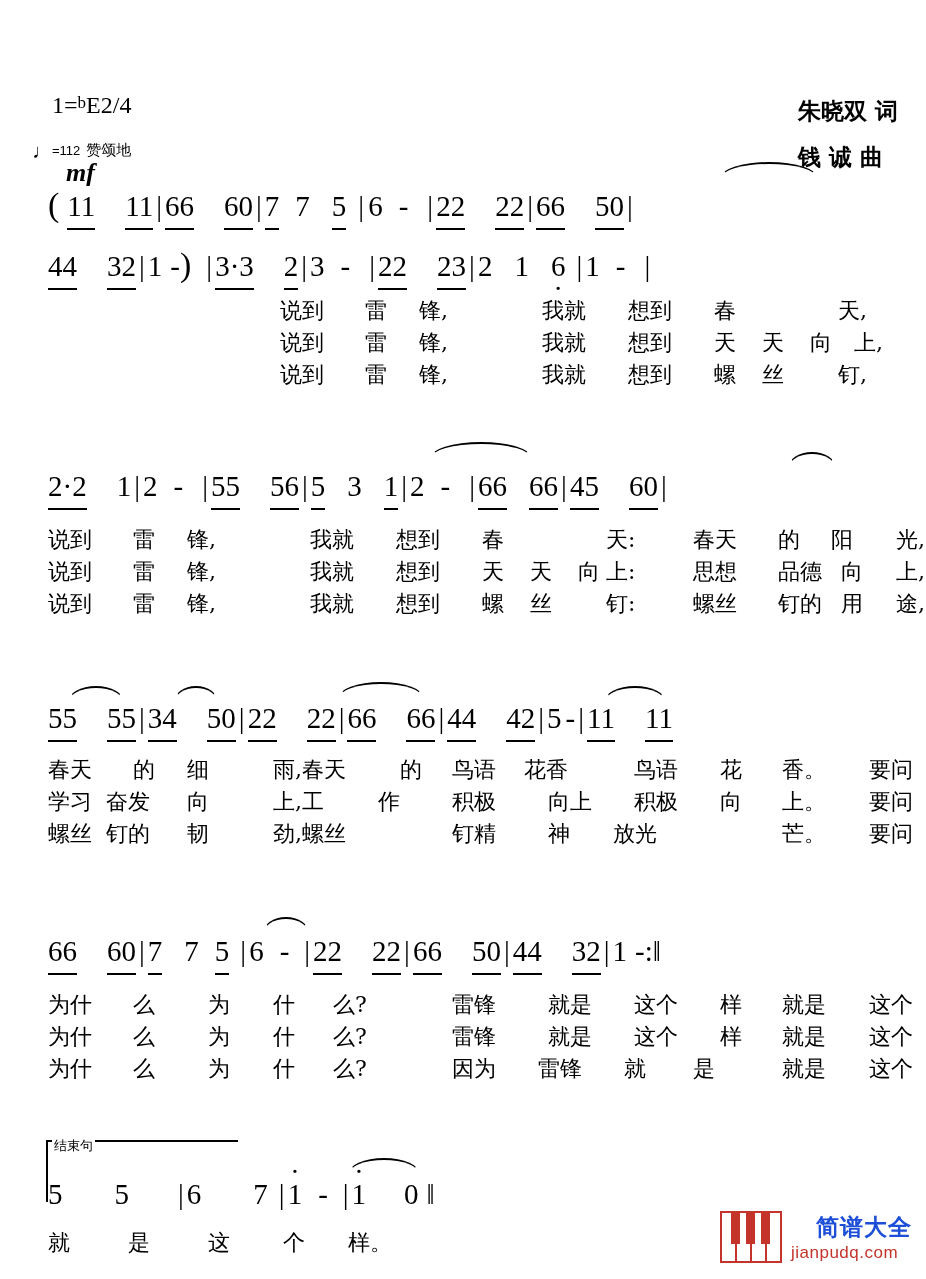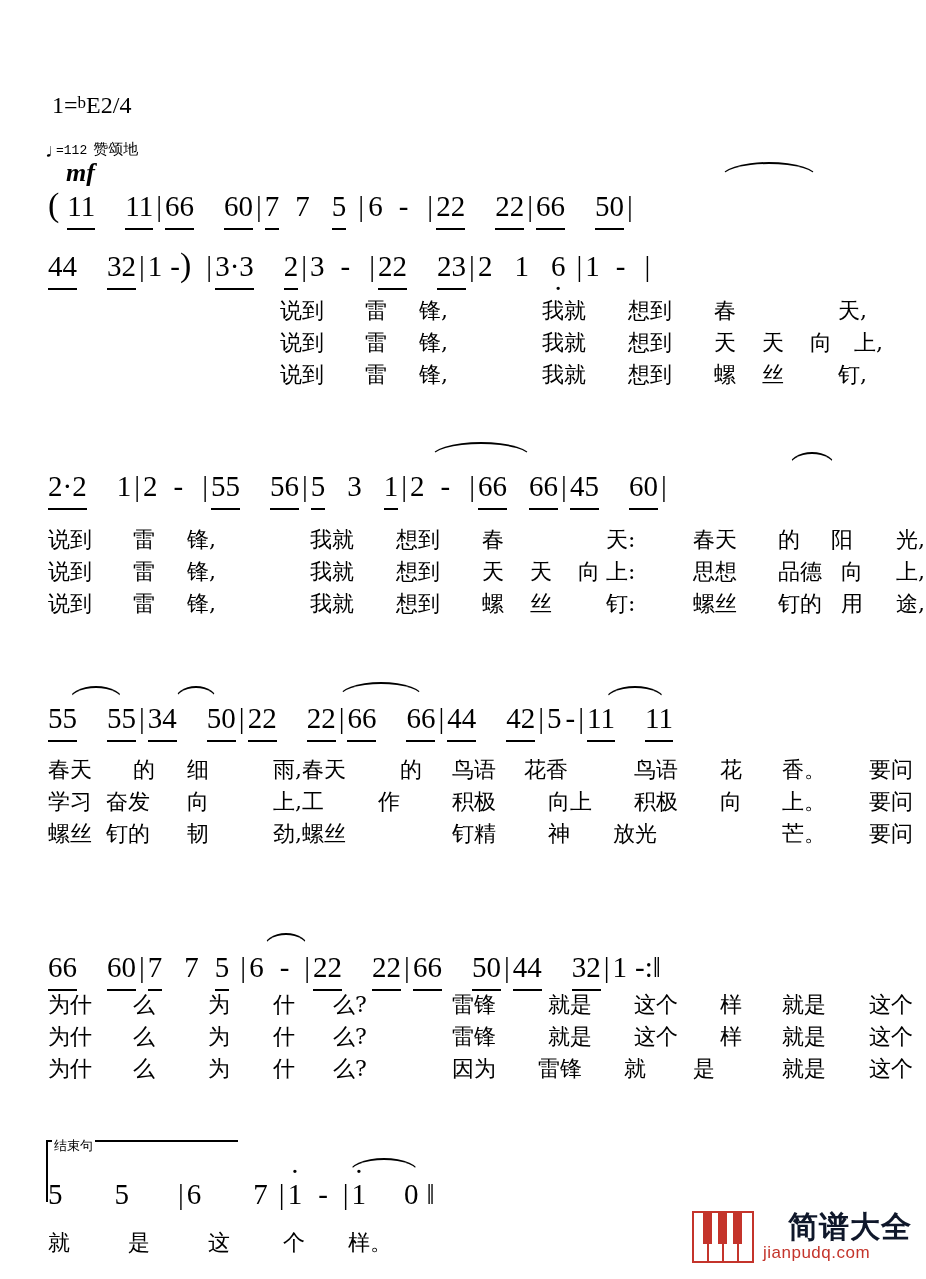--- a/index.html
+++ b/index.html
@@ -49,23 +49,23 @@
     position: absolute;
     top: 92px;
     left: 52px;
     font-size: 24px;
     font-family: "Liberation Serif", serif;
   }
   .keysig .flat { font-size: 17px; vertical-align: 5px; }
   .tempo {
     position: absolute;
     top: 140px;
-    left: 44px;
+    left: 32px;
     font-size: 13px;
-    font-family: Liberation Mono, monospace;
+    font-family: Liberation Sans, sans-serif;
     white-space: nowrap;
   }
   .tempo .noteglyph { font-size: 20px; vertical-align: -3px; }
   .tempo .mood { font-size: 15px; margin-left: 6px; }
   .dynamic {
     position: absolute;
     top: 158px;
     left: 66px;
     font-size: 26px;
     font-style: italic;
@@ -166,42 +166,46 @@
   .piano .wk:last-child { border-right: none; }
   .piano .bk {
     position: absolute;
     top: 0; right: -5px;
     width: 9px; height: 31px;
     background: #c4342b;
     z-index: 2;
   }
   .logo-text { margin-left: 9px; }
   .logo-text .cn {
-    font-size: 30px;
-    color: #0f172a;
+    font-size: 23px;
+    color: #1d4ed8;
     font-weight: bold;
     letter-spacing: 1px;
     font-family: "DejaVu Serif", "Liberation Serif", serif;
     line-height: 32px;
     margin-left: 25px;
   }
   .logo-text .en {
     font-size: 17px;
     color: #c4342b;
     letter-spacing: 0.5px;
     font-family: "Liberation Sans", sans-serif;
     line-height: 20px;
   }
 </style>
 </head>
 <body>
 
 <div class="sheet">
 
 
+  <div class="credits">
+    <div>朱晓双  词</div>
+    <div>钱  诚 曲</div>
+  </div>
 
   <div class="keysig">
     <span>1=</span><span class="flat">b</span><span>E</span><span>2/4</span>
   </div>
 
   <div class="tempo">
     <span class="noteglyph">♩</span><span>=112</span><span class="mood">赞颂地</span>
   </div>
 
   <div class="dynamic">mf</div>
@@ -340,21 +344,21 @@
         <span style="left:139px">韧</span>
         <span style="left:225px">劲,螺丝</span>
         <span style="left:404px">钉精</span>
         <span style="left:500px">神</span>
         <span style="left:565px">放光</span>
         <span style="left:734px">芒。</span>
         <span style="left:821px">要问</span>
       </div>
   </div>
 
-  <div class="mline" style="top:935px;margin-top:16px;">
+  <div class="mline" style="top:935px;">
     <span class="tok u1">66</span><span class="sp30"></span><span class="tok u1">60</span><span class="bar">|</span><span class="tok u1">7</span><span class="sp22"></span><span class="tok">7</span><span class="sp16"></span><span class="tok u1">5</span><span class="sp8"></span><span class="bar">|</span><span class="tok">6</span><span class="sp16"></span><span class="tok">-</span><span class="sp12"></span><span class="bar">|</span><span class="tok u1">22</span><span class="sp30"></span><span class="tok u1">22</span><span class="bar">|</span><span class="tok u1">66</span><span class="sp30"></span><span class="tok u1">50</span><span class="bar">|</span><span class="tok u1">44</span><span class="sp30"></span><span class="tok u1">32</span><span class="bar">|</span><span class="tok">1</span><span class="sp8"></span><span class="tok">-:‖</span>
     <span class="slur" style="left:215px; top:-18px; width:44px;"></span>
   </div>
 
   <div class="lyricblock" style="top:990px;">
     <div class="lyricrow">
         <span style="left:0px">为什</span>
         <span style="left:85px">么</span>
         <span style="left:160px">为</span>
         <span style="left:225px">什</span>

